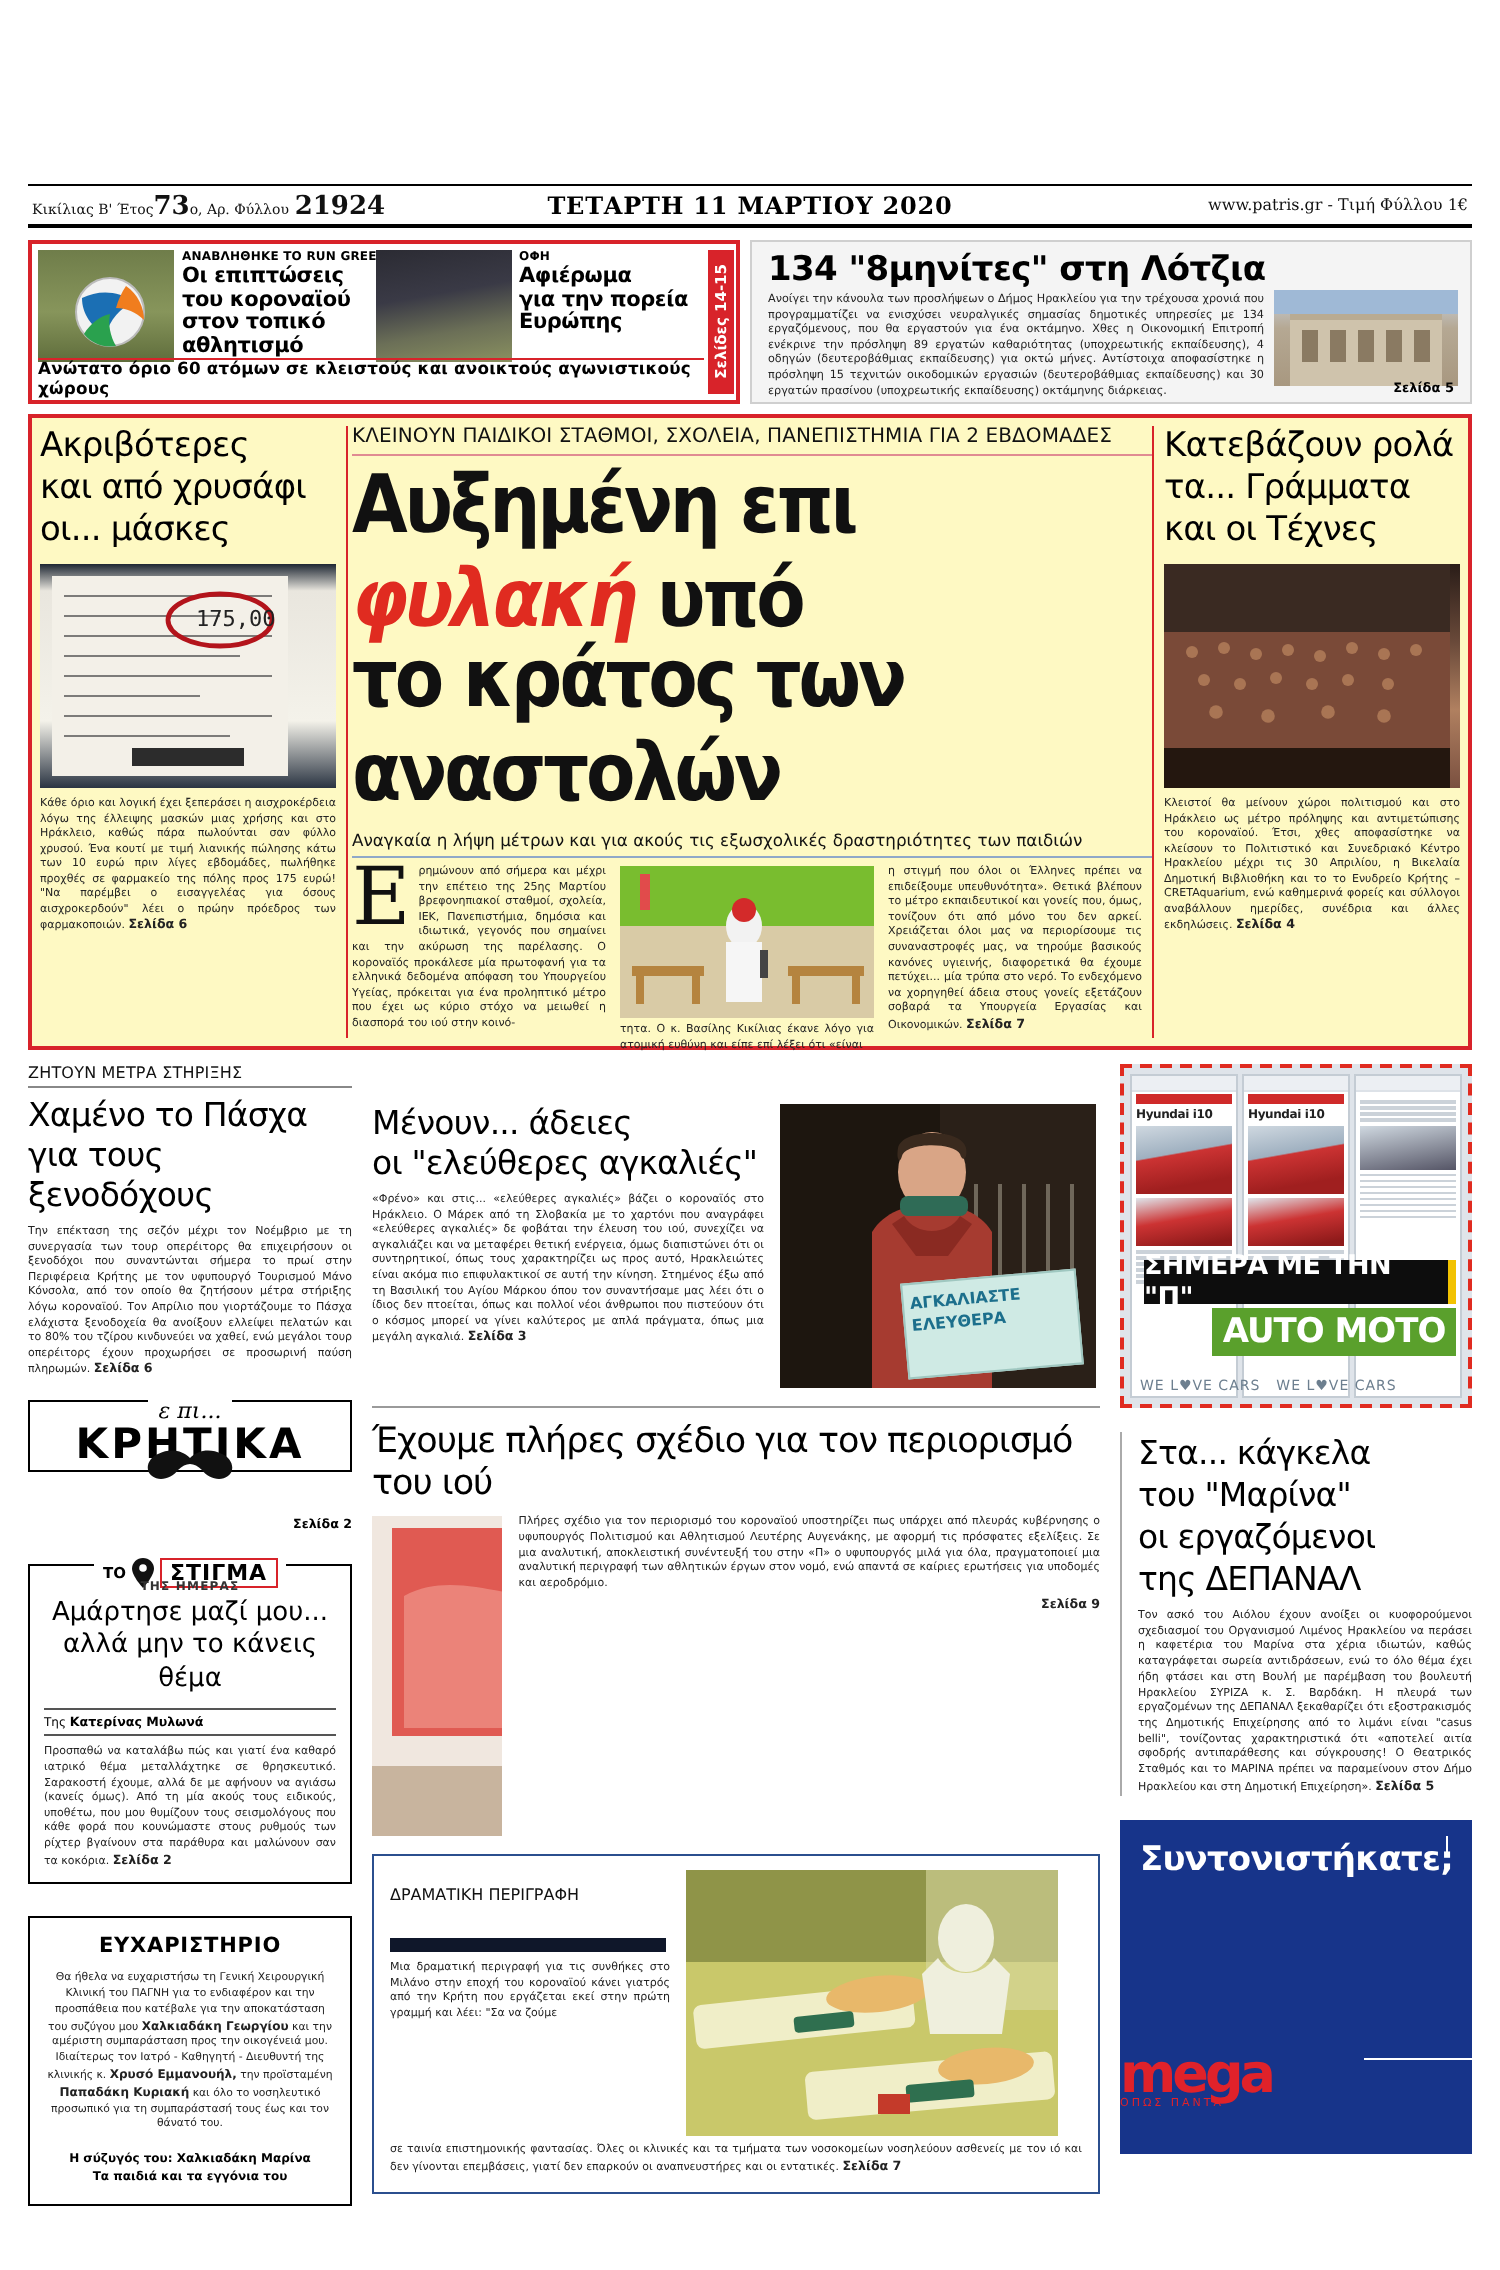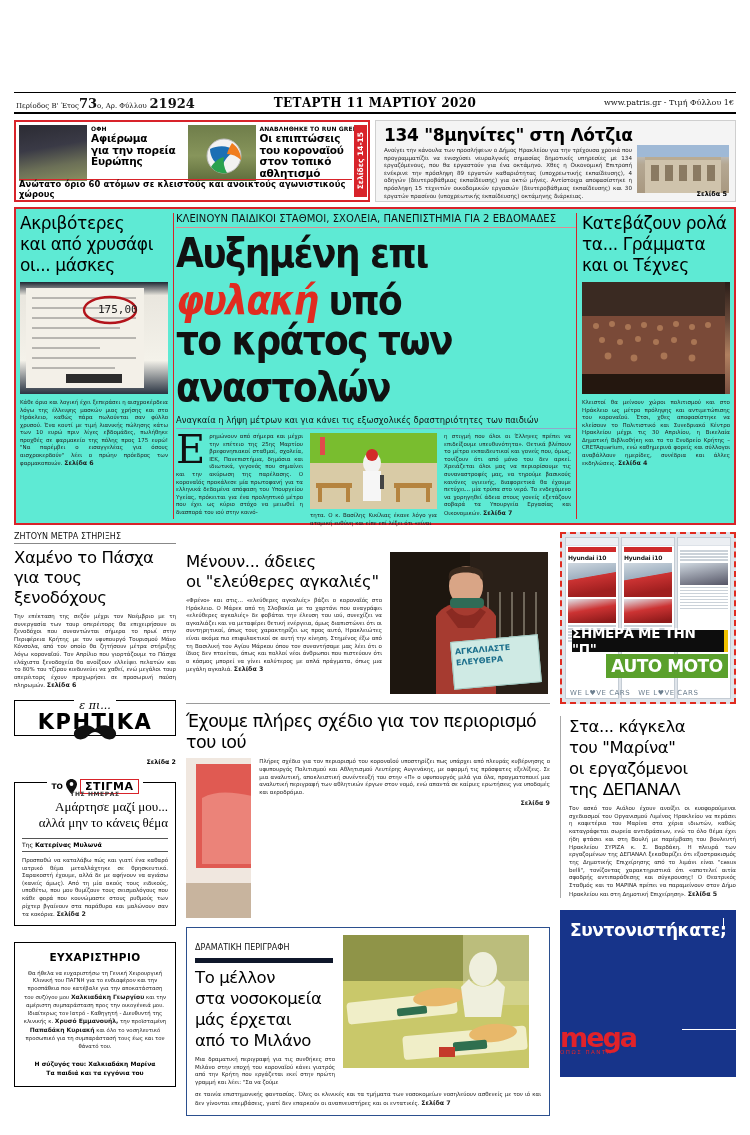--- a/index.html
+++ b/index.html
@@ -63,21 +63,21 @@
 
   
   #lotzia{left:375px;top:120px;width:361px;height:82px;background:#f4f4f4;border:1px solid #cfcfcf;}
   #lotzia .lz-title{position:absolute;left:8px;top:4px;font-size:17px;font-weight:bold;color:#000;letter-spacing:-.3px;}
   #lotzia .lz-body{position:absolute;left:8px;top:26px;width:248px;font-size:5.6px;line-height:7.6px;
     color:#222;text-align:justify;}
   #lotzia .lz-page{position:absolute;right:8px;bottom:3px;font-size:6.5px;font-weight:bold;}
   #lotzia .lz-photo{position:absolute;right:6px;top:24px;width:92px;height:48px;overflow:hidden;}
 
   
-  #mainframe{left:14px;top:207px;width:722px;height:318px;border:2.5px solid #d8232a;background:#5eead4;}
+  #mainframe{left:14px;top:207px;width:722px;height:318px;border:2.5px solid #d8232a;background:#fef9c3;}
   .mf-col-l{position:absolute;left:4px;top:4px;width:148px;bottom:4px;
     border-right:1px solid #d8232a;padding-right:5px;}
   .mf-col-c{position:absolute;left:160px;top:4px;width:400px;bottom:4px;}
   .mf-col-r{position:absolute;right:4px;top:4px;width:148px;bottom:4px;
     border-left:1px solid #d8232a;padding-left:5px;}
 
   .side-head{font-size:17px;line-height:21px;font-weight:normal;color:#000;letter-spacing:-.4px;}
   .side-photo{margin-top:6px;width:100%;height:112px;position:relative;overflow:hidden;}
   .side-body{margin-top:5px;font-size:5.5px;line-height:7.5px;color:#222;text-align:justify;}
   .pg{font-weight:bold;font-size:6.3px;}
@@ -115,21 +115,21 @@
 
   .stigma-box{margin-top:14px;border:1px solid #000;position:relative;padding:14px 7px 6px;}
   .stigma-tag{position:absolute;left:0;right:0;top:-9px;text-align:center;white-space:nowrap;}
   .stigma-tag .wrapper{background:#fff;padding:0 4px;display:inline-flex;align-items:center;gap:3px;}
   .stigma-to{font-size:7.5px;font-weight:bold;}
   .stigma-pin{width:11px;height:15px;}
   .stigma-word{border:1.5px solid #d8232a;color:#000;font-size:11px;font-weight:bold;
     padding:0 4px;letter-spacing:.5px;line-height:13px;}
   .stigma-sub{position:absolute;left:0;right:0;top:7px;text-align:center;font-size:6px;
     font-weight:bold;letter-spacing:.6px;color:#333;}
-  .stigma-head{font-size:13px;line-height:16.5px;text-align:right;color:#000;margin-top:2px;font-family:Liberation Serif, serif;}
+  .stigma-head{font-size:13px;line-height:16.5px;text-align:center;color:#000;margin-top:2px;}
   .stigma-by{margin-top:6px;border-top:1px solid #555;border-bottom:1px solid #555;
     padding:2.5px 0;font-size:6px;}
   .stigma-by b{font-size:6.3px;}
   .stigma-body{margin-top:5px;font-size:5.5px;line-height:7.6px;text-align:justify;color:#222;}
 
   .efx-box{margin-top:16px;border:1px solid #000;padding:8px 8px 9px;}
   .efx-title{text-align:center;font-size:10.5px;font-weight:bold;letter-spacing:.4px;}
   .efx-body{margin-top:7px;font-size:5.4px;line-height:7.8px;text-align:center;color:#222;}
   .efx-body b{font-size:6px;}
   .efx-sign{margin-top:8px;text-align:center;font-size:6px;font-weight:bold;line-height:9px;}
@@ -142,21 +142,21 @@
   .hug-photo{width:158px;height:142px;position:relative;overflow:hidden;}
   .sign-board{position:absolute;right:8px;bottom:8px;width:86px;height:46px;
     background:#cfeae4;transform:rotate(-5deg);border:1px solid #9fc7c0;}
   .sign-board div{font-size:8px;color:#1c6f8c;font-weight:bold;padding:4px 3px 0;line-height:11px;}
 
   .plan-head{font-size:17.5px;color:#000;letter-spacing:-.5px;line-height:21px;}
   .plan-photo{width:268px;height:160px;position:relative;overflow:hidden;}
   .plan-body{font-size:5.5px;line-height:7.8px;color:#222;text-align:justify;}
 
   .dram-box{border:1.5px solid #2b4f8e;padding:7px 8px 8px;}
-  .dram-kicker{font-size:8px;color:#111;border-bottom:5px solid #0f172a;padding-bottom:6px;display:inline-block;width:138px;}
+  .dram-kicker{font-size:8px;color:#111;border-bottom:7px solid #0f172a;padding-bottom:17px;display:inline-block;width:138px;}
   .dram-head{font-size:16.5px;line-height:21px;color:#000;margin-top:4px;letter-spacing:-.4px;}
   .dram-body{font-size:5.5px;line-height:7.7px;color:#222;text-align:justify;}
   .dram-photo{width:186px;height:133px;position:relative;overflow:hidden;}
 
   
   #rightcol{left:560px;top:532px;width:176px;height:595px;}
   .ad-auto{border:2px dashed #e02b20;background:#dfe4ea;padding:3px;position:relative;height:162px;overflow:hidden;}
   .ad-pages{position:absolute;inset:3px;display:flex;gap:2px;}
   .ad-pg{flex:1 1 0;background:#fff;border:1px solid #c4ccd4;position:relative;overflow:hidden;}
   .ad-strip{height:7px;background:#eceff3;border-bottom:1px solid #dde2e8;}
@@ -189,55 +189,55 @@
   .mega-tick{position:absolute;right:12px;top:8px;width:1.5px;height:10px;background:#fff;}
 </style>
 </head>
 <body>
 
 <div id="page">
 
 
   <div class="abs" id="rulebar">
     <div class="rb-left">
-      <span class="sm">Περίοδος Β' Έτος</span><span class="big">73</span><span class="sm">ο, Αρ. Φύλλου</span> <span class="big">21924</span>
+      <span class="sm">Κικίλιας Β' Έτος</span><span class="big">73</span><span class="sm">ο, Αρ. Φύλλου</span> <span class="big">21924</span>
     </div>
     <div class="rb-center">ΤΕΤΑΡΤΗ 11 ΜΑΡΤΙΟΥ 2020</div>
     <div class="rb-right">www.patris.gr - Τιμή Φύλλου 1€</div>
   </div>
 
   <div class="abs" id="sportsbox">
     <div class="sp-inner">
       <div class="sp-row">
-        <div class="sp-cell">
-          <div class="sp-photo">
-              <div class="ph ph-football"></div>
-            </div>
-          <div class="sp-txt">
-            <div class="sp-kicker">ΟΦΗ</div>
-            <div class="sp-head" style="white-space:pre-line">Αφιέρωμα
-για την πορεία
-Ευρώπης</div>
-          </div>
-        </div>
         <div class="sp-cell">
           <div class="sp-photo">
               <div class="ph ph-ball"></div>
             <svg viewBox="0 0 68 56" width="68" height="56" style="position:absolute;inset:0" aria-hidden="true">
               <circle cx="36" cy="31" r="17" fill="#f2f2f2" stroke="#bbb"></circle>
               <path d="M22 24c8-4 18-4 26 2-7 3-12 9-14 16-7-3-12-10-12-18z" fill="#1b6fb4"></path>
               <path d="M44 18c6 4 9 11 9 17-4-4-9-6-14-6 1-4 3-8 5-11z" fill="#f07d1e"></path>
               <path d="M23 42c4 5 10 7 16 6-3-5-4-11-3-16-5 1-10 5-13 10z" fill="#2aa14e"></path>
             </svg>
           </div>
           <div class="sp-txt">
             <div class="sp-kicker">ΑΝΑΒΛΗΘΗΚΕ ΤΟ RUN GREECE</div>
             <div class="sp-head" style="white-space:pre-line">Οι επιπτώσεις
 του κοροναϊού
 στον τοπικό αθλητισμό</div>
+          </div>
+        </div>
+        <div class="sp-cell">
+          <div class="sp-photo">
+              <div class="ph ph-football"></div>
+            </div>
+          <div class="sp-txt">
+            <div class="sp-kicker">ΟΦΗ</div>
+            <div class="sp-head" style="white-space:pre-line">Αφιέρωμα
+για την πορεία
+Ευρώπης</div>
           </div>
         </div>
       </div>
       <div class="sp-foot">Ανώτατο όριο 60 ατόμων σε κλειστούς και ανοικτούς αγωνιστικούς χώρους</div>
     </div>
     <div class="sp-pages">
         <span>Σελίδες 14-15</span>
       </div>
   </div>
 
@@ -290,21 +290,21 @@
       <div class="side-body"><span>Κάθε όριο και λογική έχει ξεπεράσει η αισχροκέρδεια λόγω της έλλειψης μασκών μιας χρήσης και στο Ηράκλειο, καθώς πάρα πωλούνται σαν φύλλο χρυσού. Ένα κουτί με τιμή λιανικής πώλησης κάτω των 10 ευρώ πριν λίγες εβδομάδες, πωλήθηκε προχθές σε φαρμακείο της πόλης προς 175 ευρώ! "Να παρέμβει ο εισαγγελέας για όσους αισχροκερδούν" λέει ο πρώην πρόεδρος των φαρμακοποιών.</span> <span class="pg">Σελίδα 6</span></div>
     </div>
 
     <div class="mf-col-c">
       <div class="kicker-top">ΚΛΕΙΝΟΥΝ ΠΑΙΔΙΚΟΙ ΣΤΑΘΜΟΙ, ΣΧΟΛΕΙΑ, ΠΑΝΕΠΙΣΤΗΜΙΑ ΓΙΑ 2 ΕΒΔΟΜΑΔΕΣ</div>
       <div class="hr-pink"></div>
       <div class="bighead">
         <span>Αυξημένη επι </span><em>φυλακή</em><span> υπό</span>
       </div>
       <div class="bighead" style="margin-top:3px">το κράτος των αναστολών</div>
-      <div class="subhead">Αναγκαία η λήψη μέτρων και για κάνει τις εξωσχολικές δραστηριότητες των παιδιών</div>
+      <div class="subhead">Αναγκαία η λήψη μέτρων και για ακούς τις εξωσχολικές δραστηριότητες των παιδιών</div>
       <div class="hr-blue"></div>
 
       <div class="lead-wrap">
         <div class="lead-col">
           <span class="dropcap">Ε</span><span>ρημώνουν από σήμερα και μέχρι την επέτειο της 25ης Μαρτίου βρεφονηπιακοί σταθμοί, σχολεία, ΙΕΚ, Πανεπιστήμια, δημόσια και ιδιωτικά, γεγονός που σημαίνει και την ακύρωση της παρέλασης. Ο κοροναϊός προκάλεσε μία πρωτοφανή για τα ελληνικά δεδομένα απόφαση του Υπουργείου Υγείας, πρόκειται για ένα προληπτικό μέτρο που έχει ως κύριο στόχο να μειωθεί η διασπορά του ιού στην κοινό-</span>
         </div>
         <div class="lead-mid">
           <div class="lead-photo">
             <div class="ph ph-school"></div>
             <svg viewBox="0 0 127 76" width="127" height="76" style="position:absolute;inset:0" aria-hidden="true">
@@ -499,24 +499,20 @@
           <span>Πλήρες σχέδιο για τον περιορισμό του κοροναϊού υποστηρίζει πως υπάρχει από πλευράς κυβέρνησης ο υφυπουργός Πολιτισμού και Αθλητισμού Λευτέρης Αυγενάκης, με αφορμή τις πρόσφατες εξελίξεις. Σε μια αναλυτική, αποκλειστική συνέντευξή του στην «Π» ο υφυπουργός μιλά για όλα, πραγματοποιεί μια αναλυτική περιγραφή των αθλητικών έργων στον νομό, ενώ απαντά σε καίριες ερωτήσεις για υποδομές και αεροδρόμιο.</span>
           <div style="text-align:right;margin-top:2px"><span class="pg">Σελίδα 9</span></div>
         </div>
       </div>
     </div>
 
     <div class="dram-box" style="margin-top:9px">
       <div style="display:flex;gap:8px">
         <div style="width:140px">
           <div class="dram-kicker">ΔΡΑΜΑΤΙΚΗ ΠΕΡΙΓΡΑΦΗ</div>
-          <div class="dram-head" style="white-space:pre-line">Το μέλλον
-στα νοσοκομεία
-μάς έρχεται
-από το Μιλάνο</div>
           <div class="dram-body" style="margin-top:5px">Μια δραματική περιγραφή για τις συνθήκες στο Μιλάνο στην εποχή του κοροναϊού κάνει γιατρός από την Κρήτη που εργάζεται εκεί στην πρώτη γραμμή και λέει: "Σα να ζούμε</div>
         </div>
         <div class="dram-photo">
           <div class="ph ph-hosp"></div>
           <svg viewBox="0 0 186 133" width="186" height="133" style="position:absolute;inset:0" aria-hidden="true">
             <rect x="0" y="0" width="186" height="133" fill="#c9c86a"></rect>
             <rect x="0" y="0" width="186" height="46" fill="#8f9448"></rect>
             <rect x="120" y="0" width="66" height="70" fill="#d8d9a0" opacity=".6"></rect>
             <g fill="#f0eec8">
               <rect x="4" y="62" width="110" height="22" rx="4" transform="rotate(-6 60 72)"></rect>

